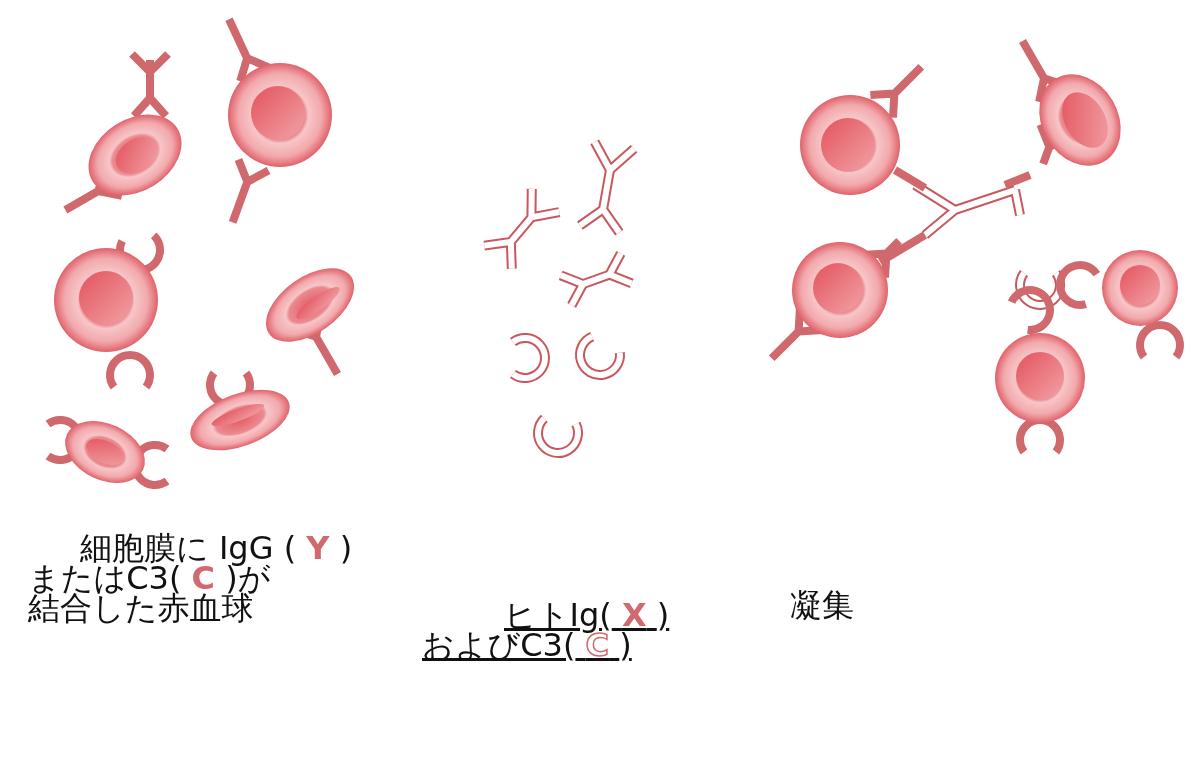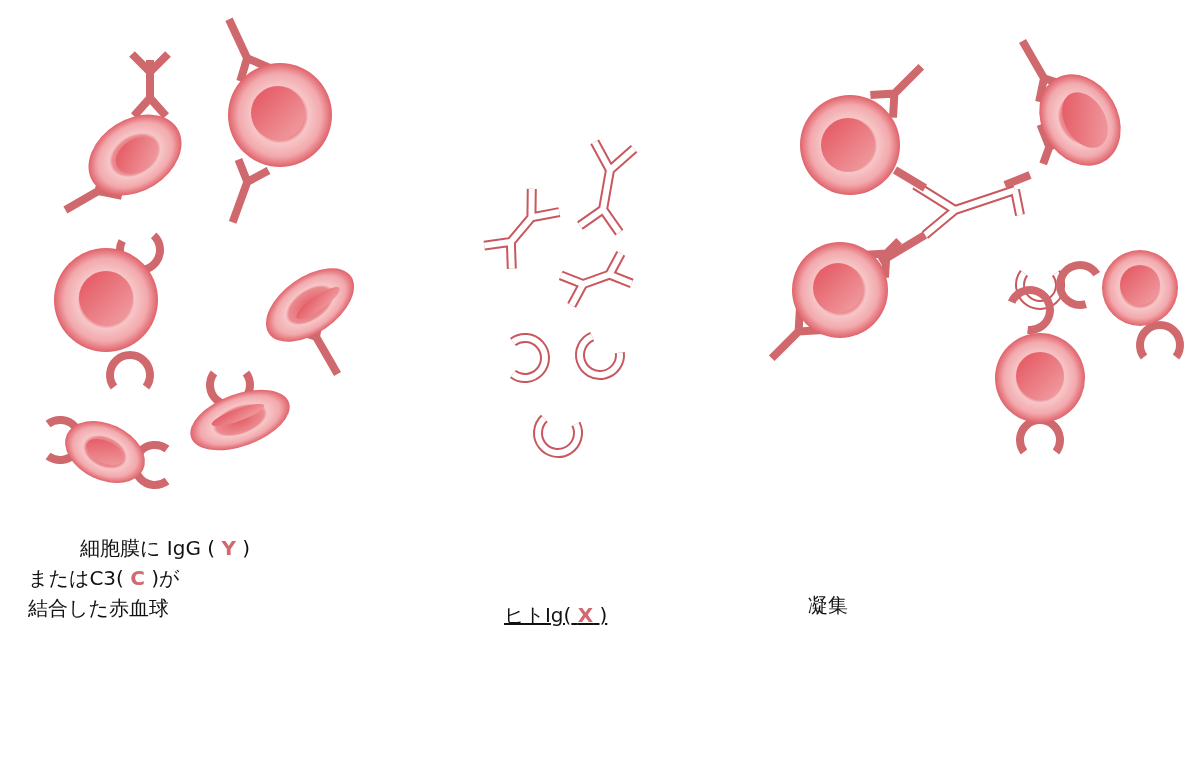--- a/index.html
+++ b/index.html
@@ -1,19 +1,19 @@
 <!DOCTYPE html>
 <html><head>
 <meta charset="utf-8">
 <style>
   html, body { margin: 0; padding: 0; background: #ffffff; }
   body { width: 1200px; height: 778px; position: relative; overflow: hidden;
          font-family: "DejaVu Sans", "Liberation Sans", sans-serif; color: #111; }
   #art { position: absolute; left: 0; top: 0; width: 1200px; height: 520px; }
-  .caption { position: absolute; font-size: 20px; line-height: 30px; white-space: nowrap; }
+  .caption { position: absolute; font-size: 32px; line-height: 30px; white-space: nowrap; }
   .cap-line { display: block; }
   .red { color: #d2696e; font-weight: bold; }
   .outline-c { color: #ffffff; -webkit-text-stroke: 1.5px #d2696e; font-weight: bold; }
 </style>
 </head>
 <body>
 
 <svg id="art" viewBox="0 0 1200 520" xmlns="http://www.w3.org/2000/svg">
   <defs>
     <radialGradient id="rbc" cx="50%" cy="50%" r="50%">
@@ -193,17 +193,22 @@
   </span>
   <span class="cap-line">結合した赤血球</span>
 </div>
 
 <div class="caption" style="left:422px; top:600px;text-decoration:underline;">
   <span class="cap-line" style="padding-left:82px;">
     <span>ヒトIg(</span>
     <span class="red">X</span>
     <span>)</span>
   </span>
+  <span class="cap-line">
+    <span>およびC3(</span>
+    <span class="outline-c">C</span>
+    <span>)</span>
+  </span>
 </div>
 
-<div class="caption" style="left:808px; top:590px;">
+<div class="caption" style="left:790px; top:590px;">
   <span class="cap-line">凝集</span>
 </div>
 
 </body></html>

